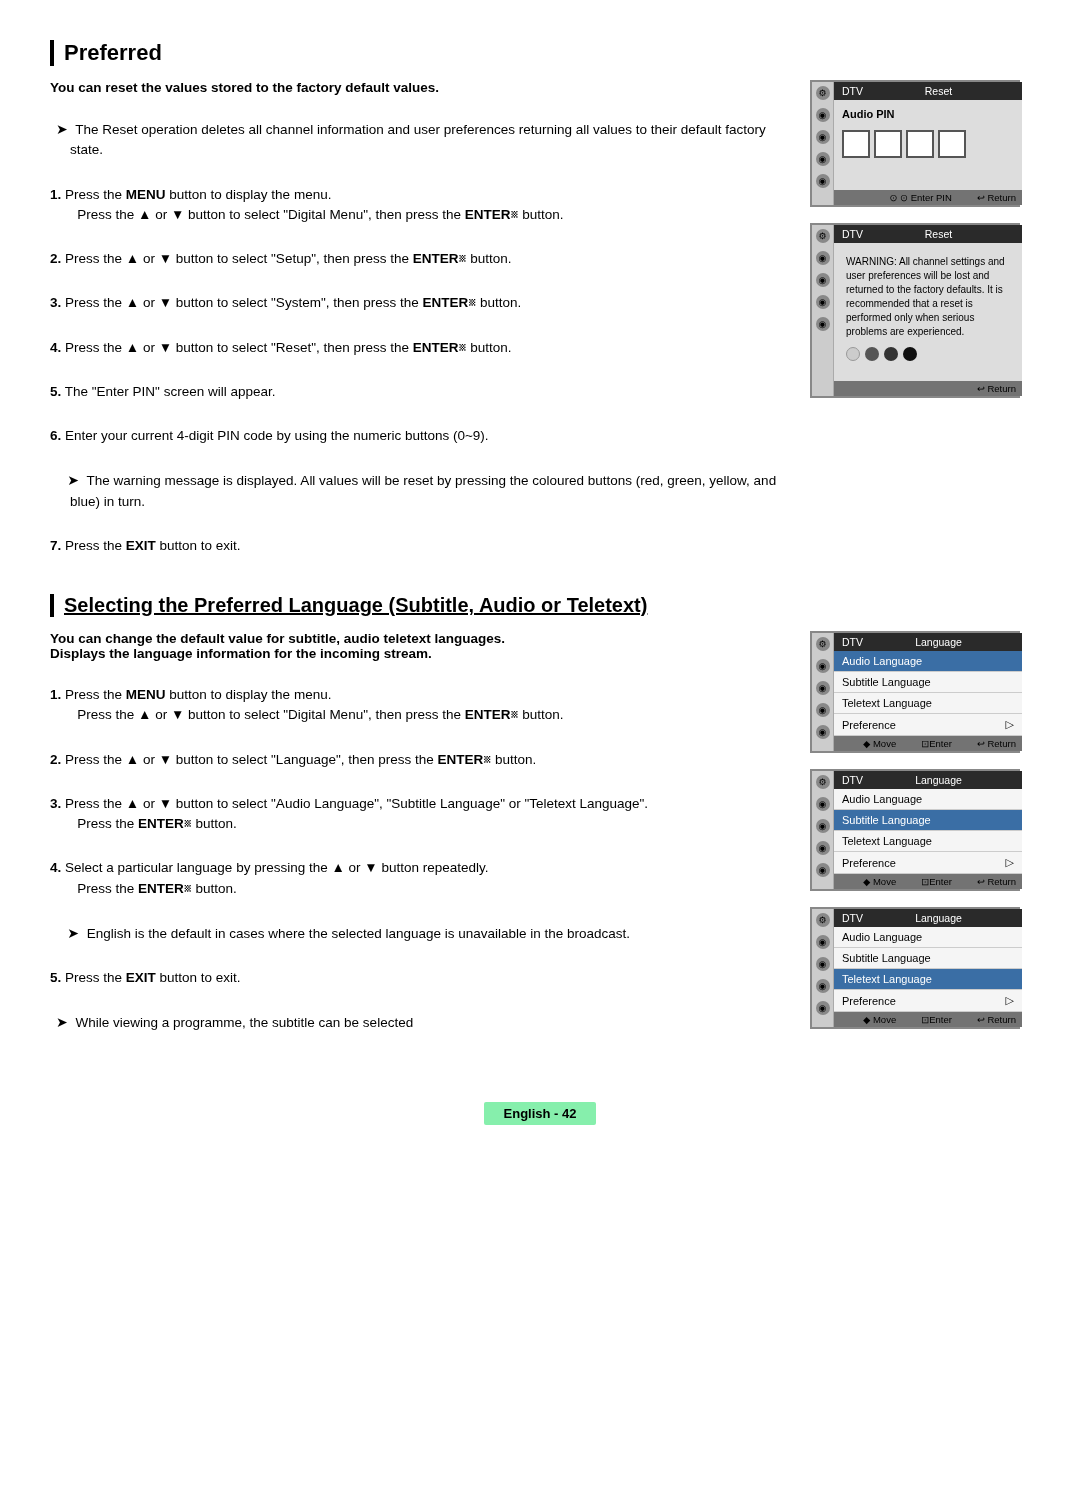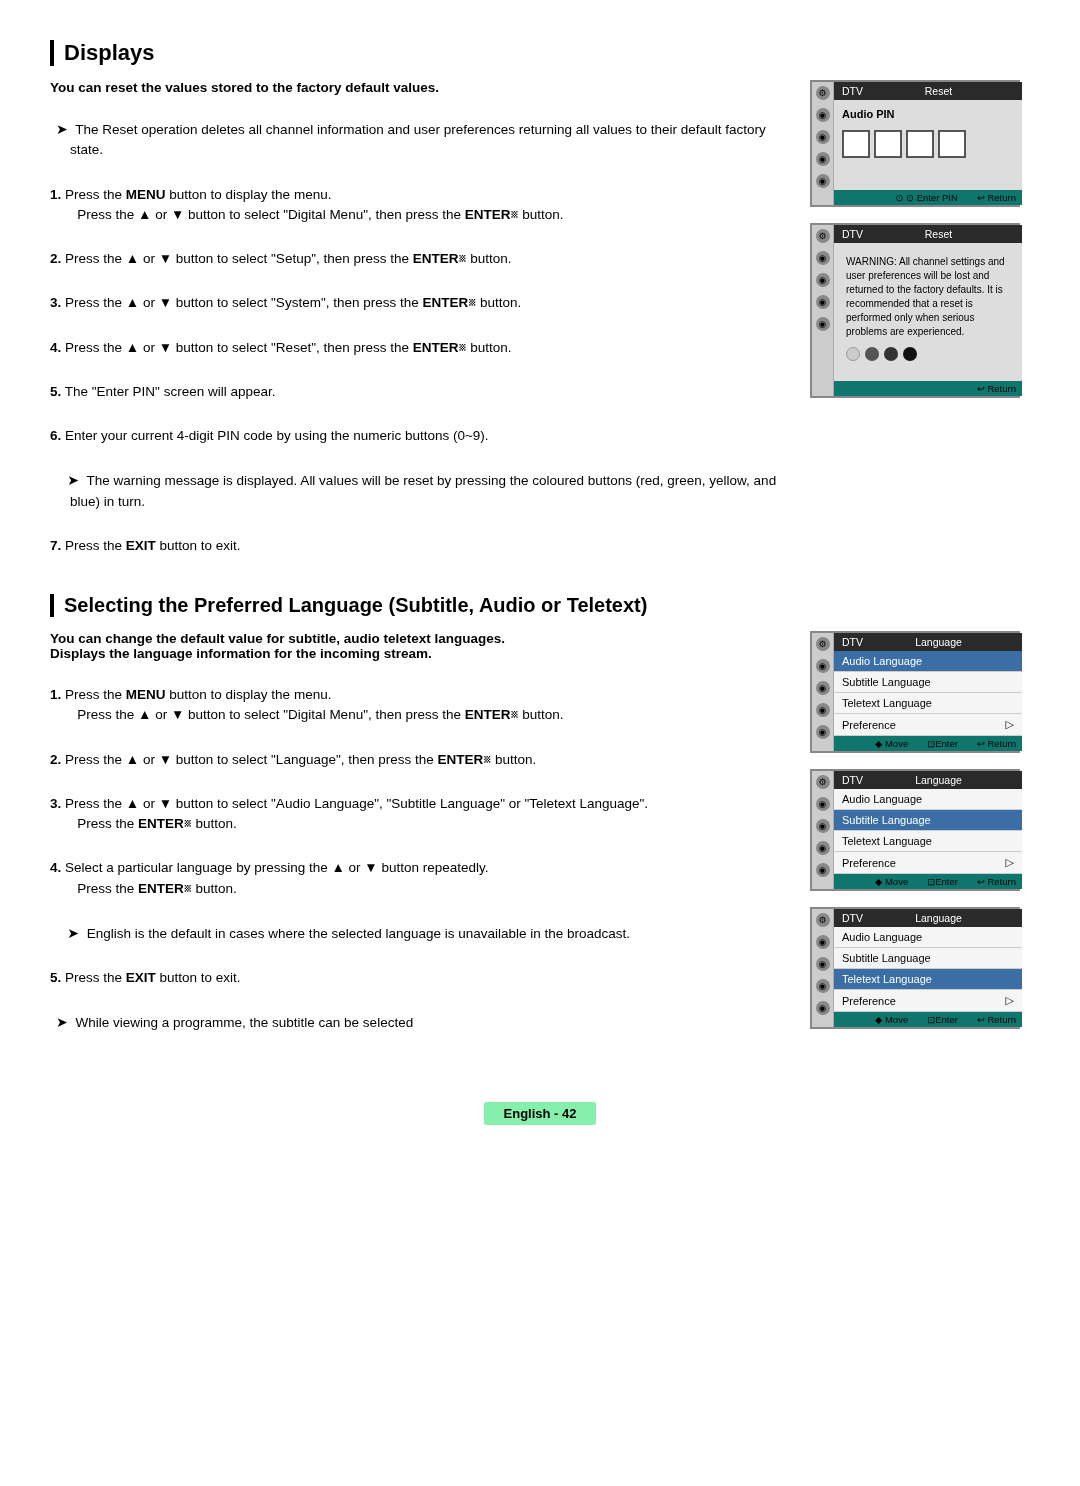--- a/index.html
+++ b/index.html
@@ -21,20 +21,21 @@
       padding-left: 10px;
       margin-bottom: 14px;
     }
 
     .section-title2 {
       font-size: 20px;
       font-weight: bold;
       border-left: 4px solid #000;
       padding-left: 10px;
       margin-bottom: 14px;
+      text-decoration: underline;
     }
 
     
     .two-col {
       display: flex;
       gap: 20px;
       margin-bottom: 30px;
     }
 
     .left-col {
@@ -163,26 +164,26 @@
       background: #2a2a2a;
       color: #fff;
       display: flex;
       justify-content: space-between;
       align-items: center;
       padding: 3px 8px;
       font-size: 10.5px;
     }
 
     .tv-bottom-bar {
-      background: #0f766e;
+      background: #737373;
       padding: 2px 6px;
       font-size: 9.5px;
       display: flex;
       justify-content: flex-end;
-      gap: 19px;
+      gap: 25px;
     }
 
     
     .screen-with-sidebar {
       display: flex;
       width: 210px;
     }
 
     .screen-sidebar {
       width: 22px;
@@ -207,21 +208,21 @@
     }
 
     .screen-main {
       flex: 1;
     }
   </style>
 </head>
 <body>
 
 <div>
-  <h1 class="section-title">Displays</h1>
+  <h1 class="section-title">Preferred</h1>
 
   <div class="two-col">
     <div class="left-col">
       <p class="intro-bold">You can reset the values stored to the factory default values.</p>
 
       <ul class="instruction-list">
         <li class="arrow">
           <span class="arrow-sym">➤</span>
           <span>The Reset operation deletes all channel information and user preferences returning all values to their default factory state.</span>
         </li>

